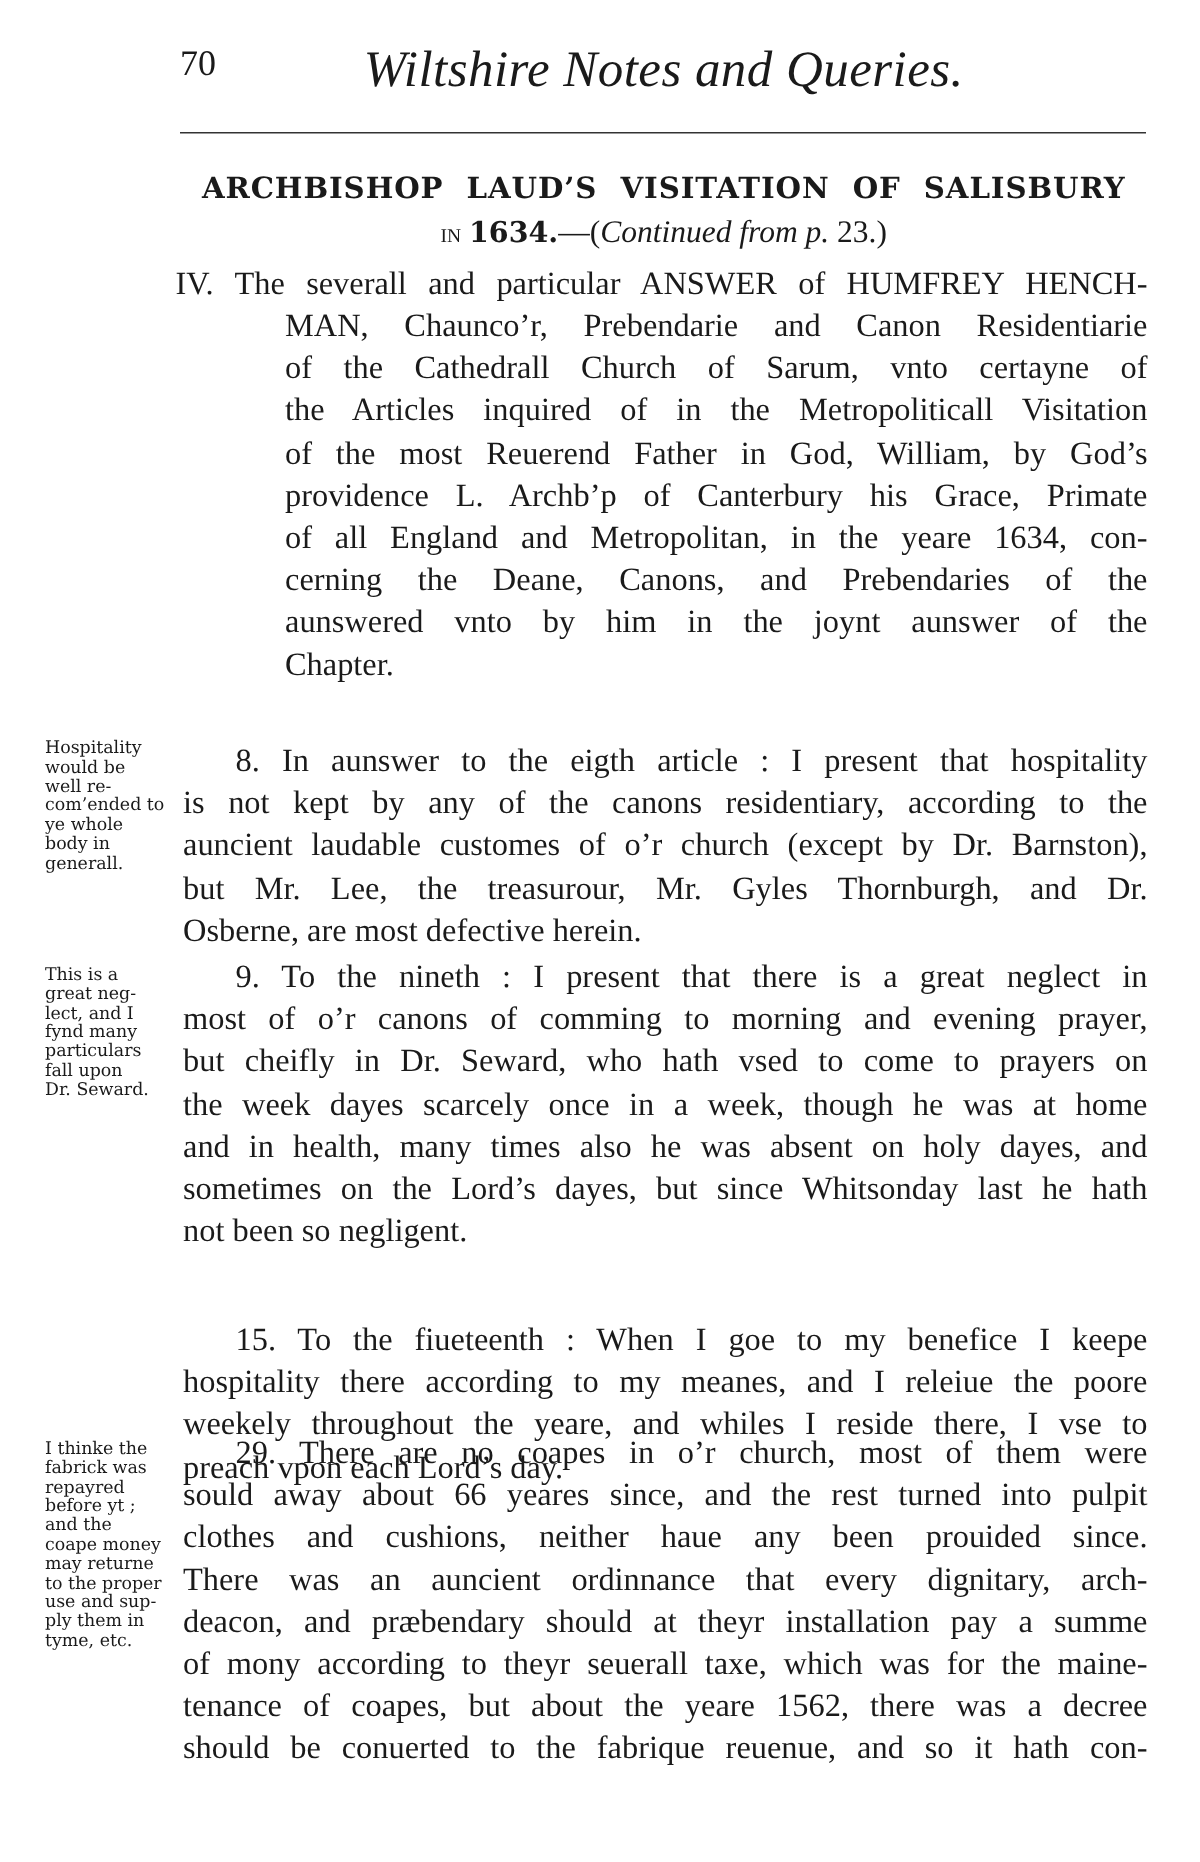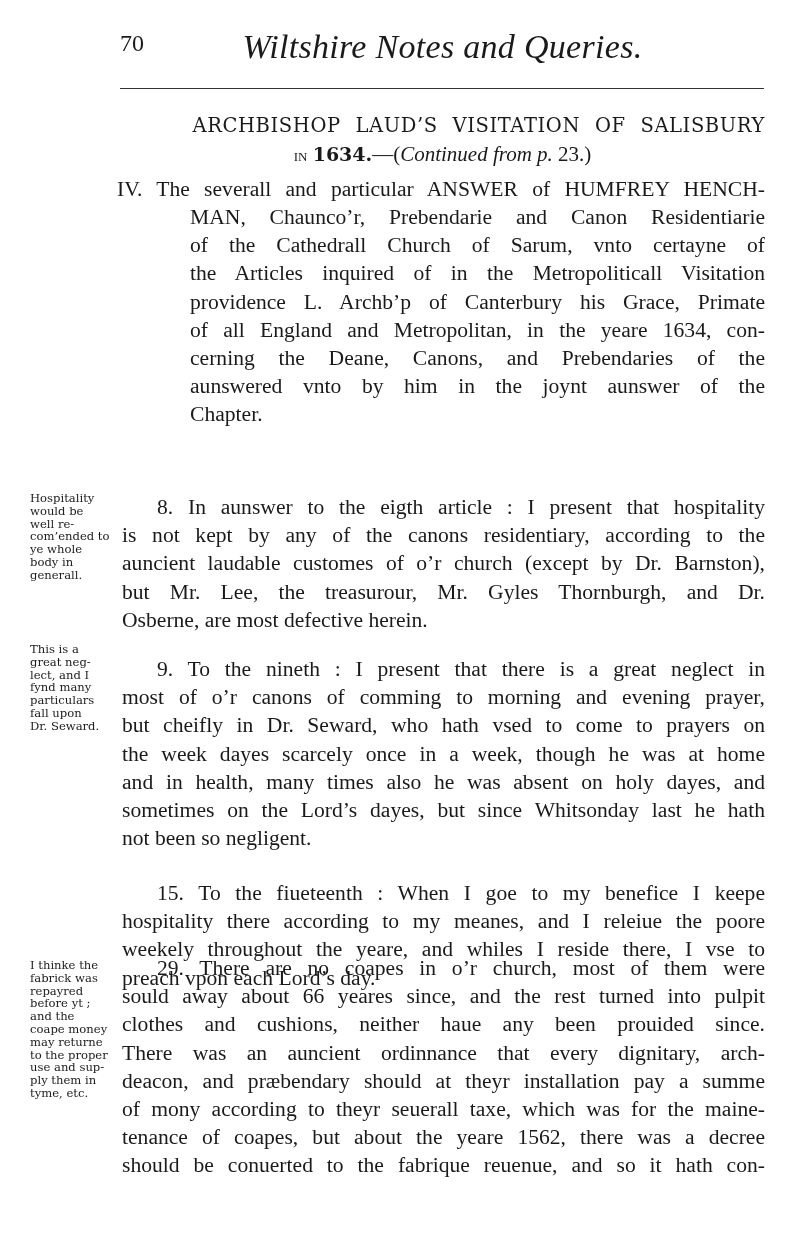--- a/index.html
+++ b/index.html
@@ -13,22 +13,22 @@
     .page-num { position: absolute; left: 0; top: 8px; font-size: 24px; }
     .running-title {
       position: absolute; left: 0; right: 0; top: 6px; text-align: center;
       font-style: italic; font-size: 34px; letter-spacing: 0.3px;
     }
     .rule {
       position: absolute; left: 120px; top: 88px; width: 644px; height: 0;
       border-top: 1.5px solid #333;
     }
     .title {
-      position: absolute; left: 120px; top: 114px; width: 645px; text-align: right;
-      font-family: "DejaVu Serif", serif; font-weight: normal; font-size: 19.5px;
+      position: absolute; left: 120px; top: 114px; width: 645px; text-align: center;
+      font-family: "DejaVu Serif", serif; font-weight: bold; font-size: 19.5px;
       letter-spacing: 0.6px; word-spacing: 8px;
     }
     .subtitle {
       position: absolute; left: 120px; top: 142px; width: 645px; text-align: center;
       font-size: 21px;
     }
     .subtitle .sc { font-variant: small-caps; font-size: 19px; }
     .subtitle .yr { font-family: "DejaVu Serif", serif; font-weight: bold; font-size: 19px; }
     .subtitle .it { font-style: italic; }
     .text {
@@ -58,20 +58,21 @@
   <span class="yr">1634.</span><span>—(</span><span class="it">Continued from p.</span><span> 23.)</span>
 </div>
 
 <div class="text" style="left:117px; top:175px; width:648px;">
   <span class="line">IV. The severall and particular ANSWER of HUMFREY HENCH-</span>
 </div>
 <div class="text" style="left:190px; top:203px; width:575px;">
   <span class="line">MAN, Chaunco’r, Prebendarie and Canon Residentiarie</span>
   <span class="line">of the Cathedrall Church of Sarum, vnto certayne of</span>
   <span class="line">the Articles inquired of in the Metropoliticall Visitation</span>
+  <span class="line">of the most Reuerend Father in God, William, by God’s</span>
   <span class="line">providence L. Archb’p of Canterbury his Grace, Primate</span>
   <span class="line">of all England and Metropolitan, in the yeare 1634, con-</span>
   <span class="line">cerning the Deane, Canons, and Prebendaries of the</span>
   <span class="line">aunswered vnto by him in the joynt aunswer of the</span>
   <span class="line last">Chapter.</span>
 </div>
 
 <div class="note" style="top:492px;">
   <span>Hospitality</span>
   <span>would be</span>
@@ -92,21 +93,21 @@
 <div class="note" style="top:643px;">
   <span>This is a</span>
   <span>great neg-</span>
   <span>lect, and I</span>
   <span>fynd many</span>
   <span>particulars</span>
   <span>fall upon</span>
   <span>Dr. Seward.</span>
 </div>
 <div class="text" style="left:122px; top:637px; width:643px;">
-  <span class="line" style="padding-left:35px;margin-top:18px;">9. To the nineth : I present that there is a great neglect in</span>
+  <span class="line" style="padding-left:35px;">9. To the nineth : I present that there is a great neglect in</span>
   <span class="line">most of o’r canons of comming to morning and evening prayer,</span>
   <span class="line">but cheifly in Dr. Seward, who hath vsed to come to prayers on</span>
   <span class="line">the week dayes scarcely once in a week, though he was at home</span>
   <span class="line">and in health, many times also he was absent on holy dayes, and</span>
   <span class="line">sometimes on the Lord’s dayes, but since Whitsonday last he hath</span>
   <span class="line last">not been so negligent.</span>
 </div>
 
 <div class="text" style="left:122px; top:835px; width:643px;">
   <span class="line" style="padding-left:35px;margin-top:44px;">15. To the fiueteenth : When I goe to my benefice I keepe</span>

